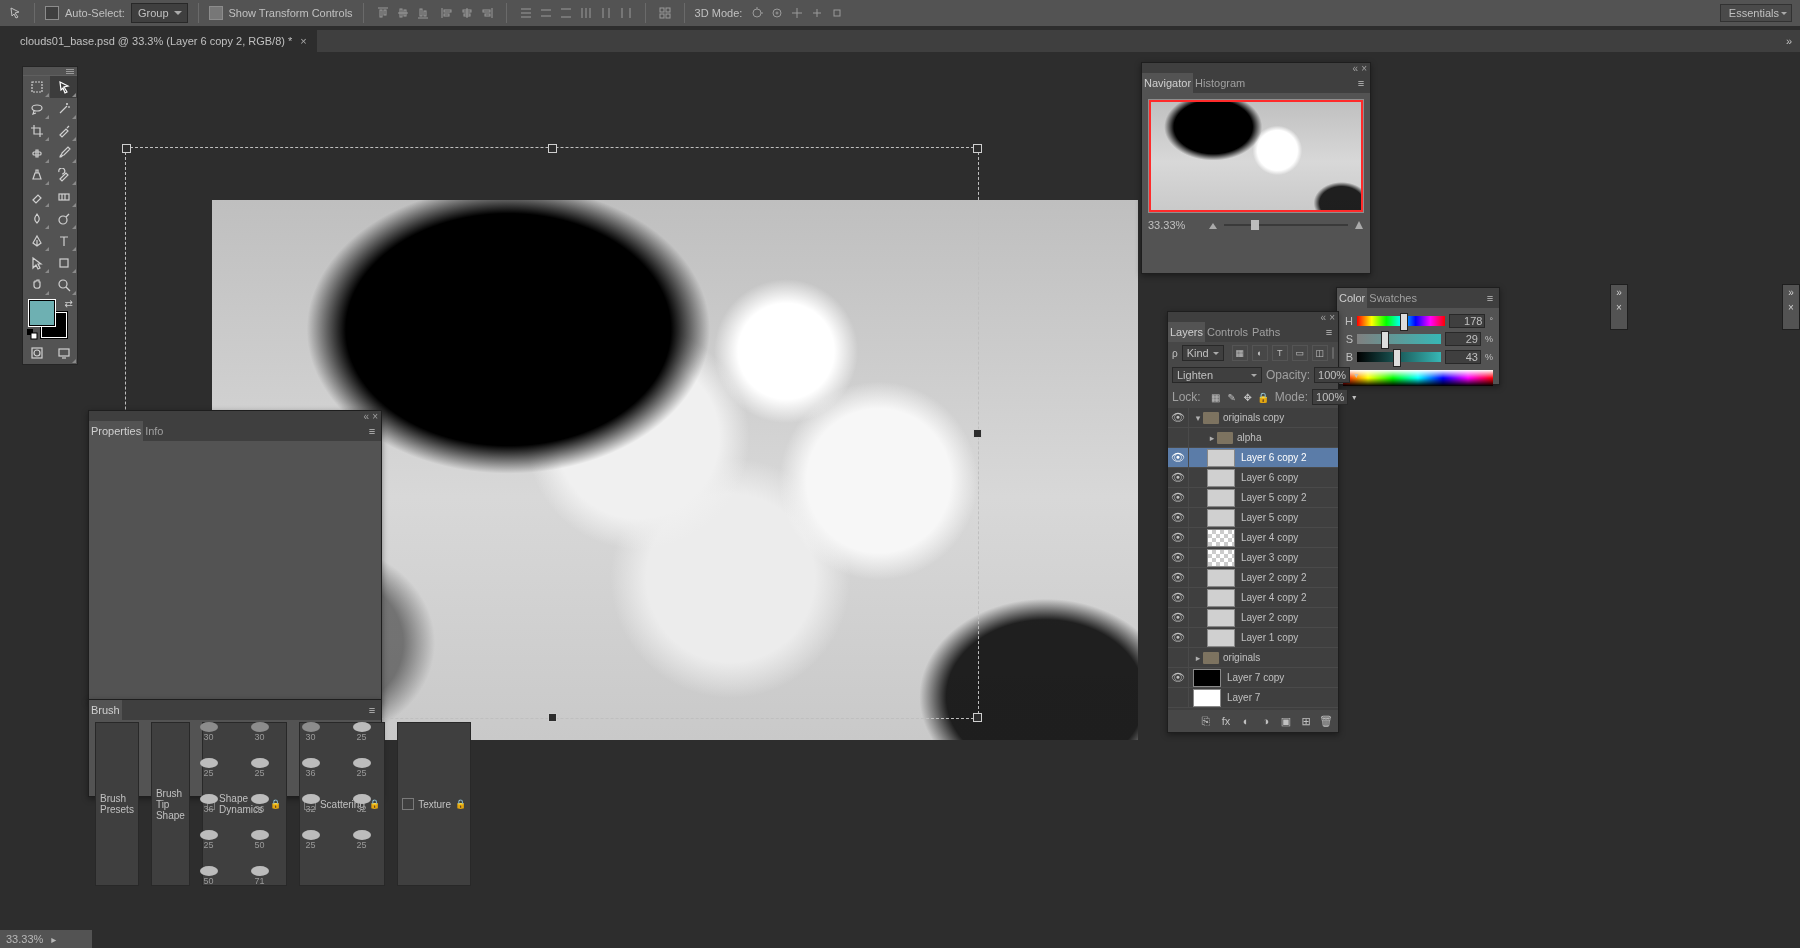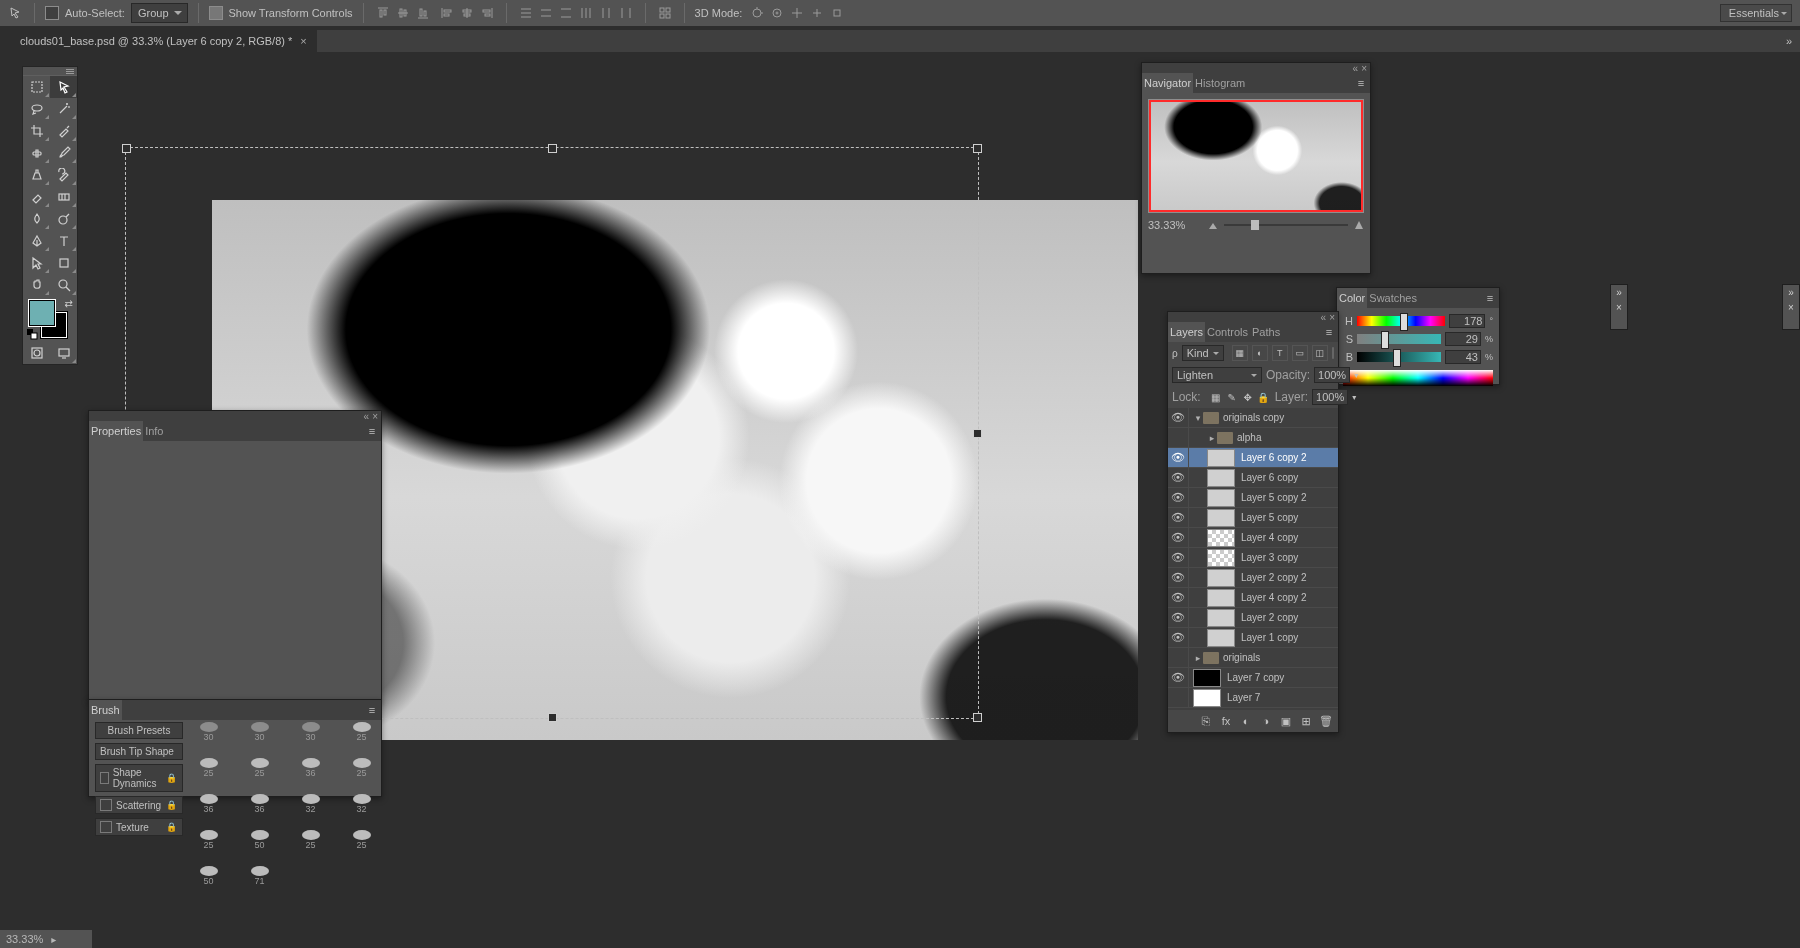--- a/index.html
+++ b/index.html
@@ -125,21 +125,21 @@
 .lp-footer{height:22px;background:#474747;display:flex;align-items:center;justify-content:flex-end;gap:4px;padding:0 4px}
 .lp-footer span{width:16px;height:16px;display:flex;align-items:center;justify-content:center;font-size:11px}
 
 
 .props-panel{left:88px;top:410px;width:292px;height:290px}
 .props-body{padding:6px;color:#b8b8b8}
 
 
 .brush-panel{left:88px;top:699px;width:292px;height:96px}
 .brush-body{display:flex}
-.brush-presets-col{width:100px;display:flex;flex-direction:column}
+.brush-presets-col{width:100px;display:flex;flex-direction:row}
 .bp-btn{background:#3f3f3f;border:1px solid #282828;padding:2px 4px;margin:2px 6px;font-size:10px;display:flex;align-items:center;gap:4px}
 .bp-btn .chk2{width:10px;height:10px;border:1px solid #7a7a7a}
 .bp-lock{margin-left:auto;font-size:9px}
 .brush-grid{flex:1;display:grid;grid-template-columns:repeat(4,1fr);gap:16px;padding:2px}
 .bcell{display:flex;flex-direction:column;align-items:center;font-size:9px;color:#9a9a9a}
 .bcell .tip{width:18px;height:10px;border-radius:50%;background:#bcbcbc}
 .bcell .tip.hard{background:#8c8c8c}
 
 
 .dock-strip{position:absolute;right:0;width:16px;background:#535353;border:1px solid #1e1e1e;display:flex;flex-direction:column;align-items:center;gap:4px;padding:2px 0;z-index:9}
@@ -576,21 +576,21 @@
     <span style="font-size:8px">▾</span>
   </div>
   <div class="lp-row">
     <span class="lp-label">Lock:</span>
     <div class="lp-lock-icons">
       <span>▦</span>
       <span>✎</span>
       <span>✥</span>
       <span>🔒</span>
     </div>
-    <span class="lp-label" style="margin-left:auto">Layer:</span>
+    <span class="lp-label" style="margin-left:auto">Mode:</span>
     <span class="lp-value">100%</span>
     <span style="font-size:8px">▾</span>
   </div>
   <div class="layer-list" id="layer-list">
       <div class="layer-item">
         <div class="li-eye">👁</div>
         <div class="li-indent" style="width: 4px;"></div>
         <div class="li-arrow">▾</div>
         <div class="li-folder"></div>
         <div class="li-name">originals copy</div>

